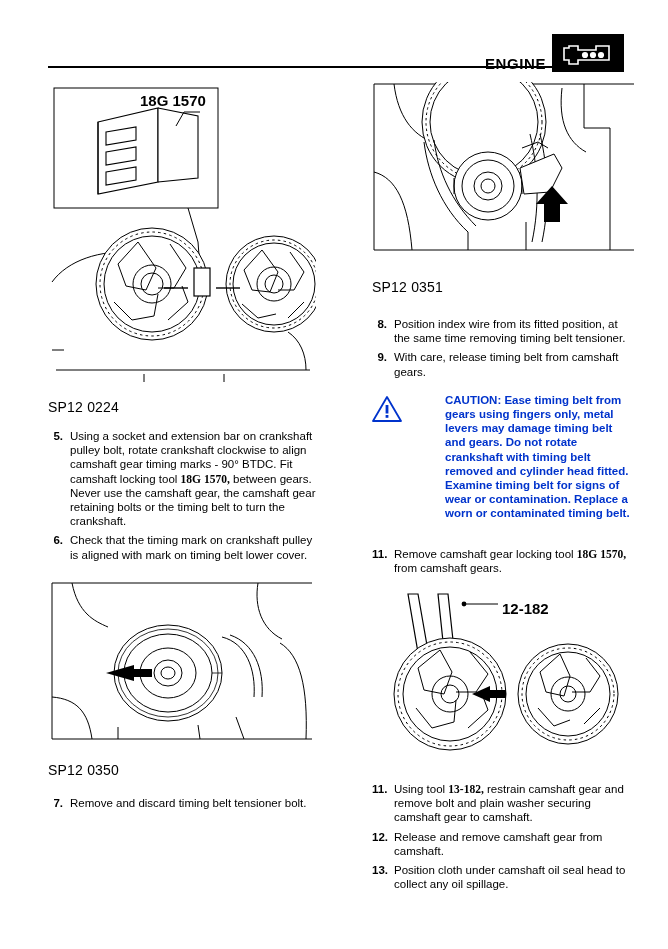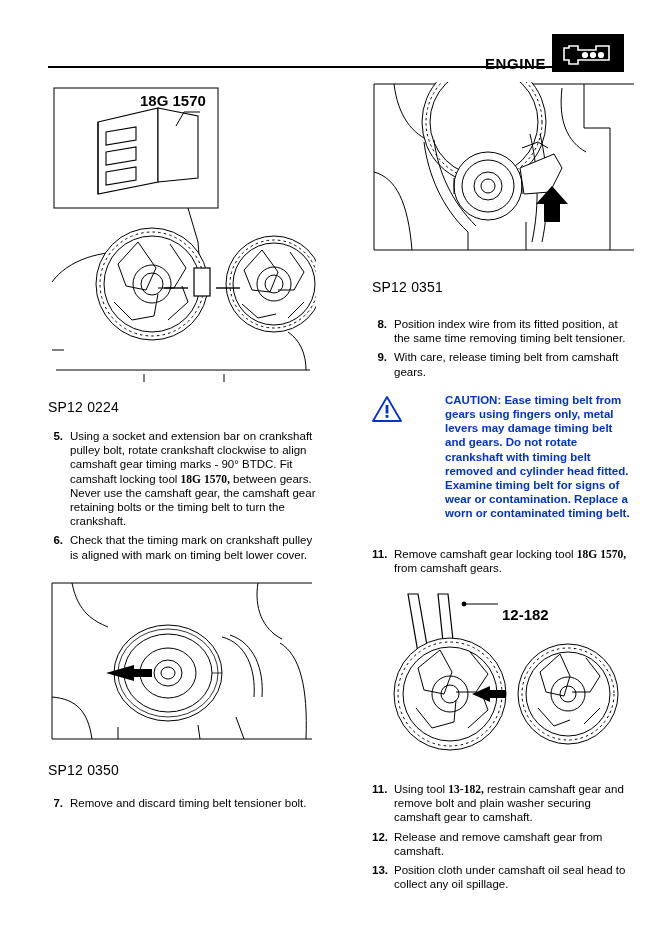--- a/index.html
+++ b/index.html
@@ -422,21 +422,21 @@
           <path d="M18 -36 L32 -18 L22 -2 L4 -2"></path>
           <path d="M-30 14 L-14 32 L2 26"></path>
           <path d="M16 30 L32 14"></path>
         </g>
       </g>
 
       <g fill="#000">
         <path d="M100 104 L118 96 L118 100 L134 100 L134 108 L118 108 L118 112 Z"></path>
       </g>
     </svg>
-    <div class="lbl" style="position:absolute;left:130px;top:16px;text-align:right;">12-182</div>
+    <div class="lbl" style="position:absolute;left:130px;top:10px;text-align:right;">12-182</div>
   </div>
 
   <div class="spacer-18"></div>
 
   <ul class="steps">
     <li class="step">
       <span class="step-num">11.</span>
       <span class="step-text">Using tool <b>13-182,</b> restrain camshaft gear and remove bolt and plain washer securing camshaft gear to camshaft.</span>
     </li>
     <li class="step">

